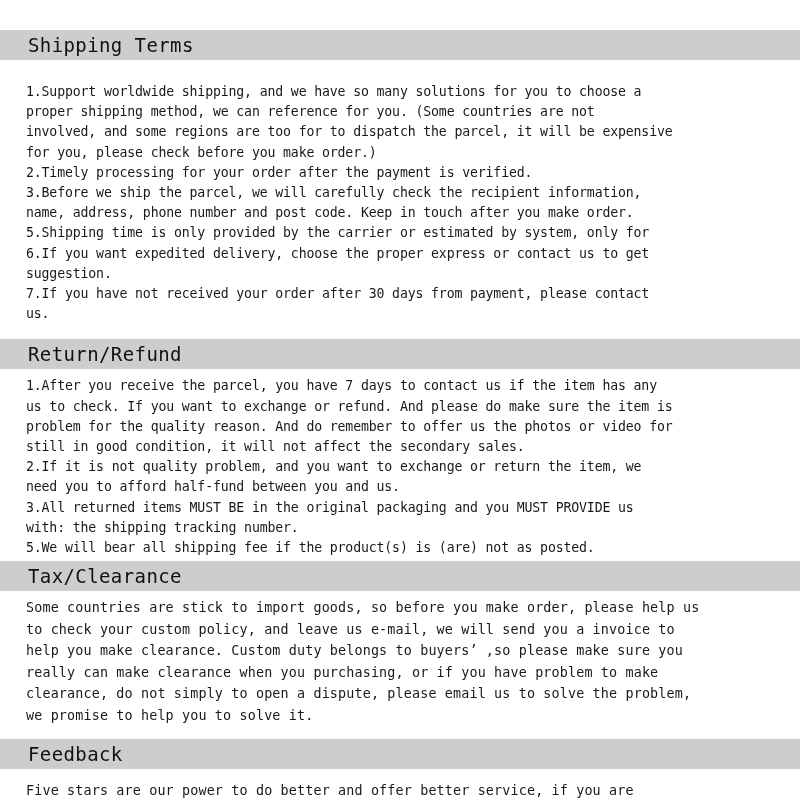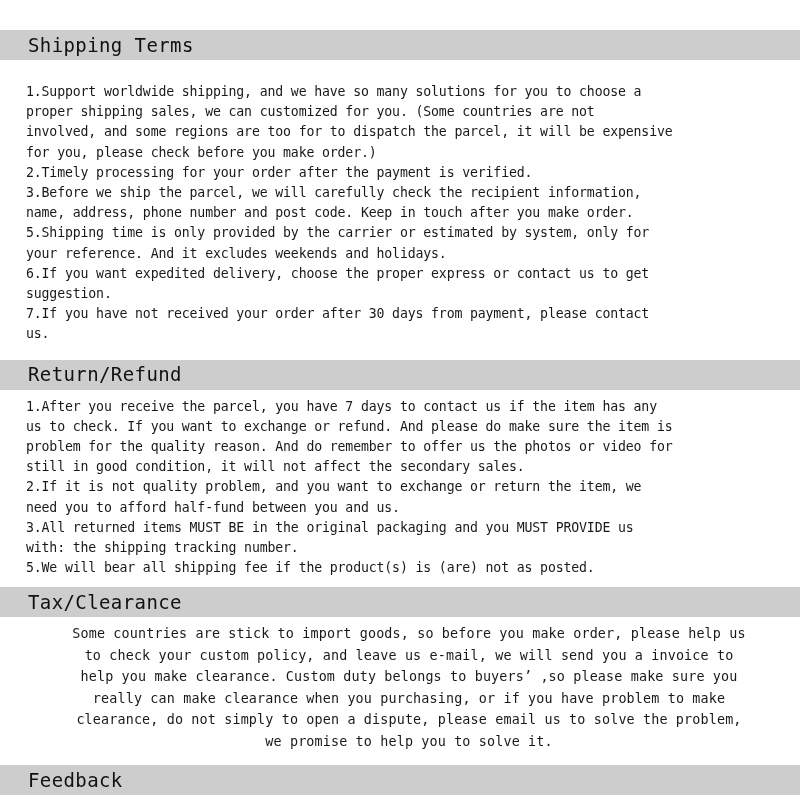--- a/index.html
+++ b/index.html
@@ -67,42 +67,41 @@
     line-height: 21.5px;
     letter-spacing: 0.15px;
   }
 
   #sec-shipping .section-body { padding-top: 22px; }
   #sec-returns  .section-body { padding-top: 7px; }
   #sec-tax      .section-body { }
   #sec-feedback .section-body { padding-top: 11px; }
 
   #sec-returns  { margin-top: 15px; }
-  #sec-tax      { margin-top: 9px; text-align: center; }
+  #sec-tax      { margin-top: 3px; }
   #sec-feedback { margin-top: 13px; }
 </style>
 </head>
 <body>
 
 <div class="page">
 
   <div class="section" id="sec-shipping">
     <div class="section-header">
       <span class="title">Shipping Terms</span>
     </div>
     <div class="section-body">
       <div class="body-line">1.Support worldwide shipping, and we have so many solutions for you to choose a</div>
-      <div class="body-line">proper shipping sales, we can customized for you. (Some countries are not</div>
+      <div class="body-line">proper shipping method, we can reference for you. (Some countries are not</div>
       <div class="body-line">involved, and some regions are too for to dispatch the parcel, it will be expensive</div>
       <div class="body-line">for you, please check before you make order.)</div>
       <div class="body-line">2.Timely processing for your order after the payment is verified.</div>
       <div class="body-line">3.Before we ship the parcel, we will carefully check the recipient information,</div>
       <div class="body-line">name, address, phone number and post code. Keep in touch after you make order.</div>
       <div class="body-line">5.Shipping time is only provided by the carrier or estimated by system, only for</div>
-      <div class="body-line">your reference. And it excludes weekends and holidays.</div>
       <div class="body-line">6.If you want expedited delivery, choose the proper express or contact us to get</div>
       <div class="body-line">suggestion.</div>
       <div class="body-line">7.If you have not received your order after 30 days from payment, please contact</div>
       <div class="body-line">us.</div>
     </div>
   </div>
 
   <div class="section" id="sec-returns">
     <div class="section-header">
       <span class="title">Return/Refund</span>

